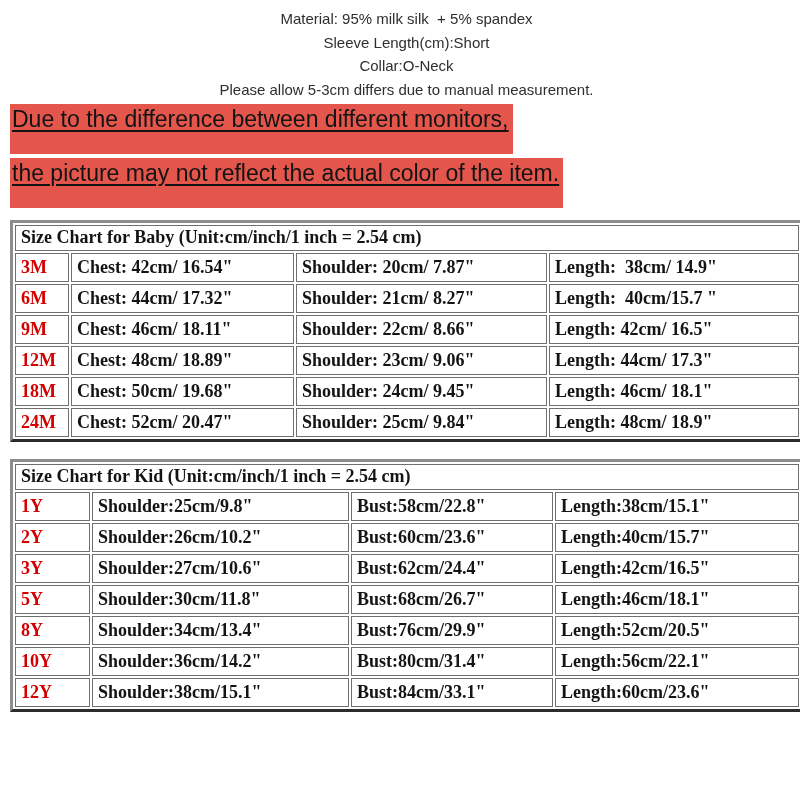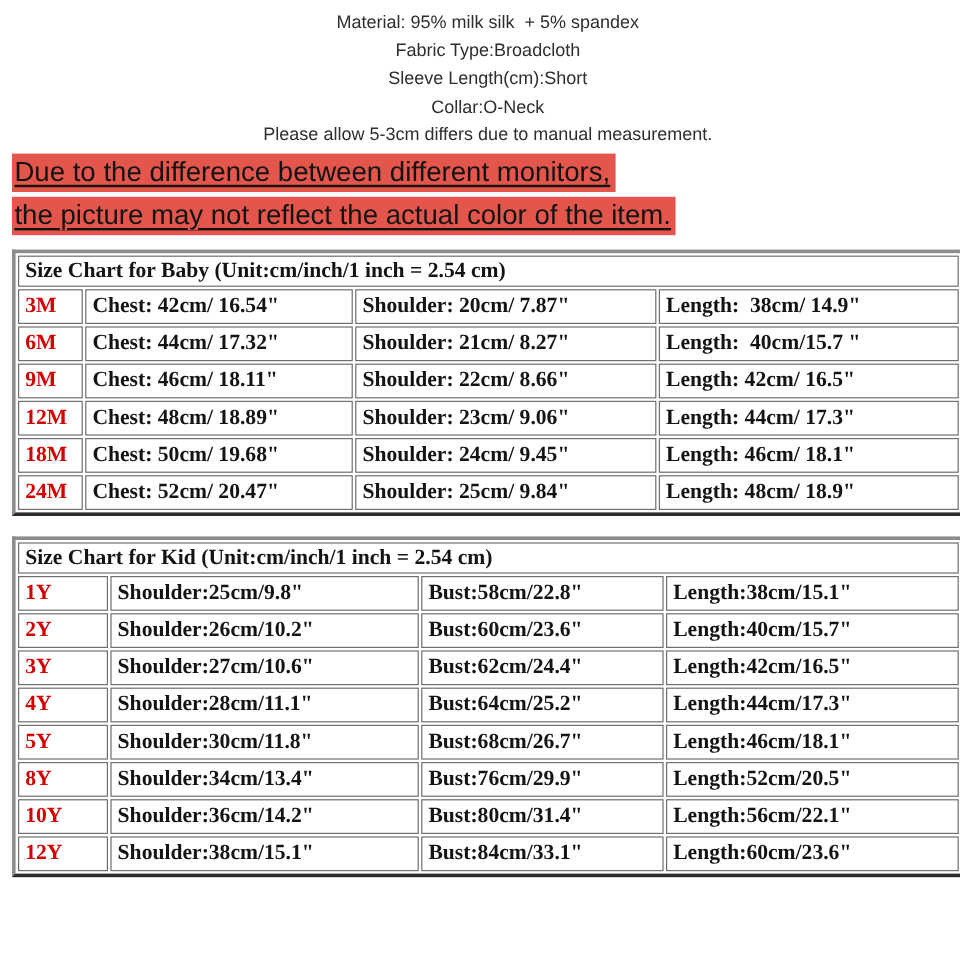--- a/index.html
+++ b/index.html
@@ -23,21 +23,21 @@
   
   .notice-block {
     padding: 3px 0 0 10px;
   }
   .notice-line {
     display: inline-block;
     background: #e4564c;
     color: #131313;
     font-size: 23px;
     line-height: 29px;
-    padding: 1px 4px 2px 2px;
+    padding: 1px 4px 20px 2px;
     text-decoration: underline;
     text-decoration-thickness: 2px;
     text-underline-offset: 3px;
     margin-bottom: 4px;
     white-space: pre;
   }
   .notice-line-row { line-height: 0; }
   
   table.size-chart {
     width: 778px;
@@ -76,21 +76,20 @@
   #kid-table col.c1 { width: 75px; }
   #kid-table col.c2 { width: 257px; }
   #kid-table col.c3 { width: 202px; }
   #kid-table col.c4 { width: 244px; }
 </style>
 </head>
 <body>
 
 <div class="info-block">
   <div class="info-line">Material: 95% milk silk  + 5% spandex</div>
-  <div class="info-line">Fabric Type:Broadcloth</div>
   <div class="info-line">Sleeve Length(cm):Short</div>
   <div class="info-line">Collar:O-Neck</div>
   <div class="info-line">Please allow 5-3cm differs due to manual measurement.</div>
 </div>
 
 <div class="notice-block">
   <div class="notice-line-row"><span class="notice-line">Due to the difference between different monitors,</span></div>
   <div class="notice-line-row"><span class="notice-line">the picture may not reflect the actual color of the item.</span></div>
 </div>
 
@@ -167,26 +166,20 @@
     <td class="data-cell">Bust:60cm/23.6"</td>
     <td class="data-cell">Length:40cm/15.7"</td>
   </tr>
   <tr>
     <td class="data-cell size-label">3Y</td>
     <td class="data-cell">Shoulder:27cm/10.6"</td>
     <td class="data-cell">Bust:62cm/24.4"</td>
     <td class="data-cell">Length:42cm/16.5"</td>
   </tr>
   <tr>
-    <td class="data-cell size-label">4Y</td>
-    <td class="data-cell">Shoulder:28cm/11.1"</td>
-    <td class="data-cell">Bust:64cm/25.2"</td>
-    <td class="data-cell">Length:44cm/17.3"</td>
-  </tr>
-  <tr>
     <td class="data-cell size-label">5Y</td>
     <td class="data-cell">Shoulder:30cm/11.8"</td>
     <td class="data-cell">Bust:68cm/26.7"</td>
     <td class="data-cell">Length:46cm/18.1"</td>
   </tr>
   <tr>
     <td class="data-cell size-label">8Y</td>
     <td class="data-cell">Shoulder:34cm/13.4"</td>
     <td class="data-cell">Bust:76cm/29.9"</td>
     <td class="data-cell">Length:52cm/20.5"</td>

